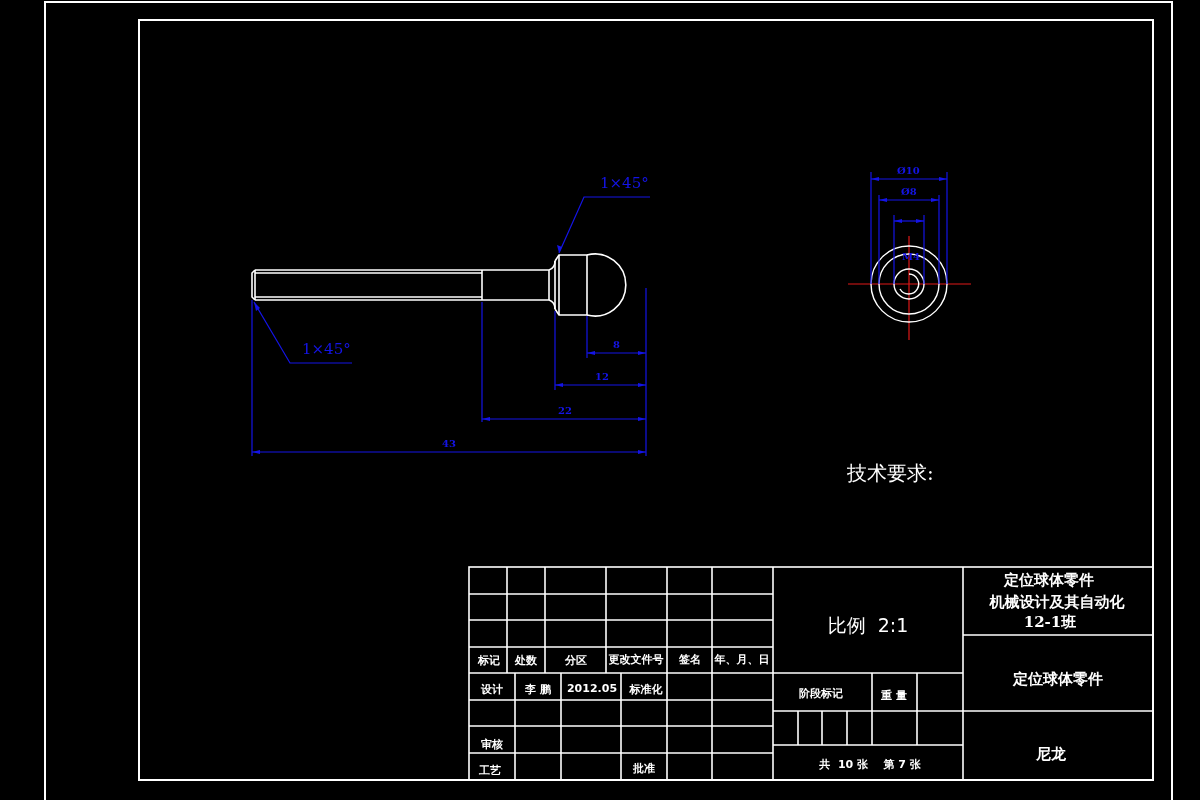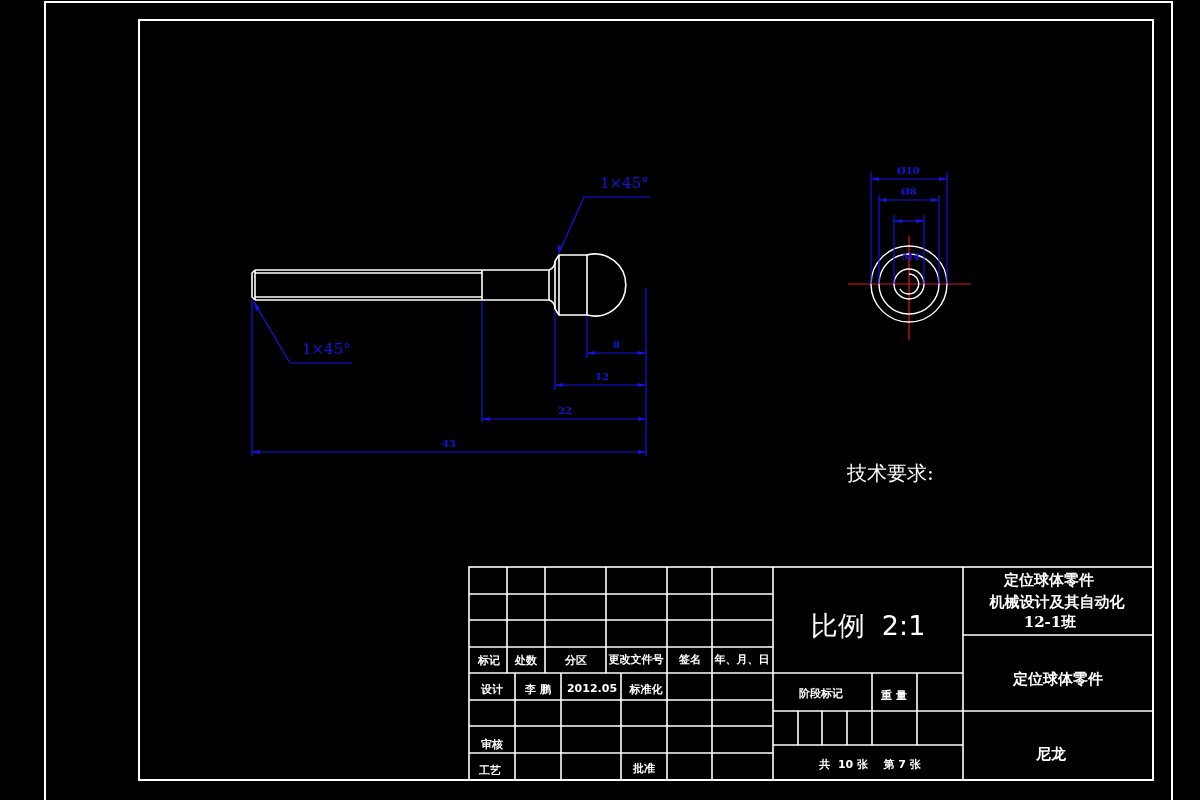--- a/index.html
+++ b/index.html
@@ -2,21 +2,21 @@
 <html><head>
 <meta charset="utf-8">
 <style>
   html, body { margin: 0; padding: 0; background: #000; }
   body { width: 1200px; height: 800px; position: relative; overflow: hidden; font-family: "DejaVu Sans", sans-serif; }
   #canvas { position: absolute; left: 8px; top: 0; width: 1200px; height: 800px; }
   .frame { position: absolute; border: 2px solid #fff; box-sizing: border-box; }
   .dim-txt { position: absolute; color: #1414e6; font-family: "DejaVu Serif", serif; font-size: 10px; font-weight: bold; white-space: nowrap; line-height: 1; }
   .cell-txt { position: absolute; color: #fff; font-size: 11px; font-weight: bold; white-space: nowrap; line-height: 1; transform: translate(-50%, -50%); }
   .tech { position: absolute; color: #fff; font-family: "DejaVu Serif", serif; font-size: 20px; white-space: nowrap; line-height: 1; }
-  .big { position: absolute; color: #fff; font-family: "DejaVu Sans", sans-serif; font-size: 27px; white-space: nowrap; line-height: 1; transform: translate(-50%, -50%); }
+  .big { position: absolute; color: #fff; font-family: "DejaVu Sans", sans-serif; font-size: 19px; white-space: nowrap; line-height: 1; transform: translate(-50%, -50%); }
   .rt { position: absolute; color: #fff; font-size: 15px; font-weight: bold; white-space: nowrap; line-height: 1; transform: translate(-50%, -50%); font-family: "DejaVu Serif", serif; }
 </style>
 </head>
 <body>
 
 <div id="canvas">
 
   <div class="frame" style="left:36px; top:1px; width:1129px; height:802px;"></div>
   <div class="frame" style="left:130px; top:19px; width:1016px; height:762px;"></div>
 

